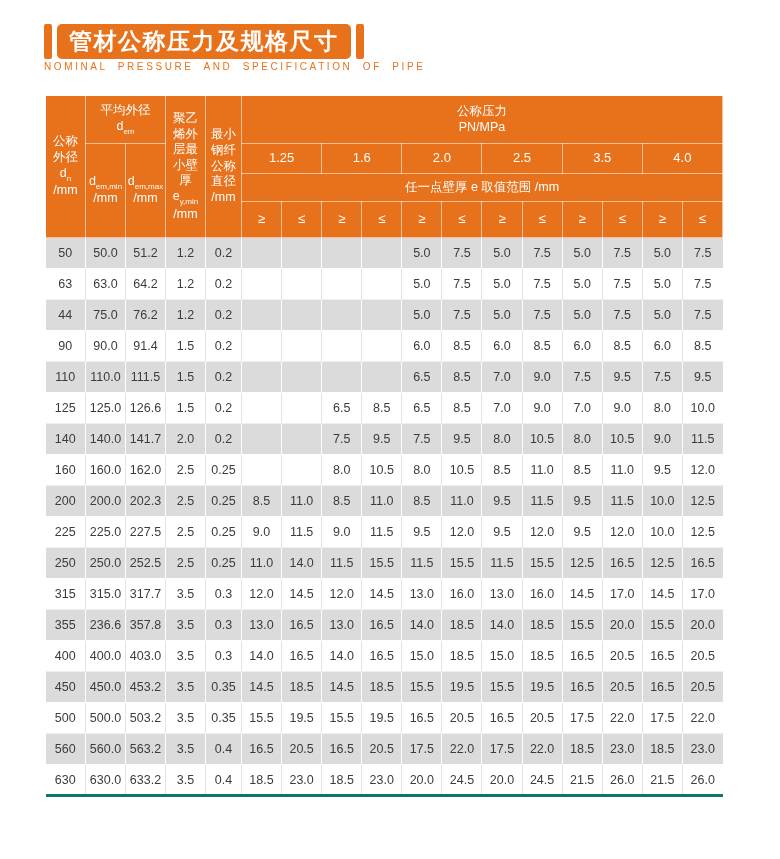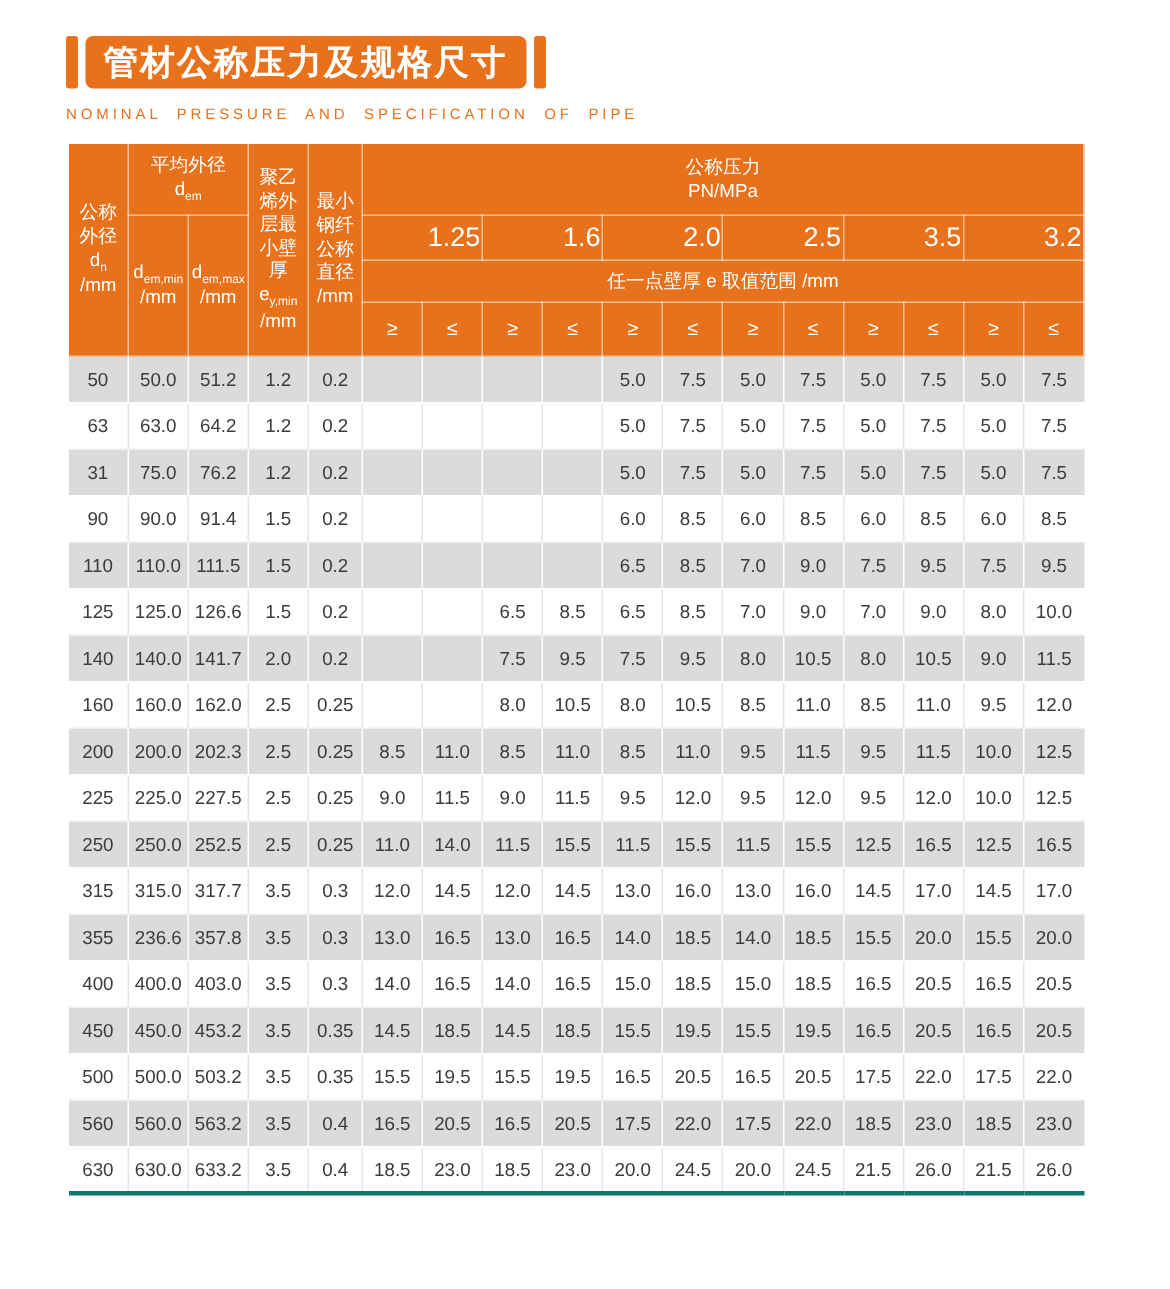--- a/index.html
+++ b/index.html
@@ -6,33 +6,33 @@
   * { box-sizing:border-box; }
   html,body { margin:0; padding:0; }
   body { width:780px; height:859px; background:#fff; font-family:"Liberation Sans", sans-serif; color:var(--ink); }
   .page { position:relative; width:780px; height:859px; overflow:hidden;padding-left:44px; }
 
   
   .title-block { position:absolute; left:44px; top:24px; }
   .title-row { display:flex; align-items:stretch; gap:5px; height:35px; }
   .title-bar { width:8px; background:var(--orange); border-radius:2px; }
   .title-box { background:var(--orange); color:#fff; border-radius:5px; font-size:23px; font-weight:bold; letter-spacing:1.5px; padding:0 12px; display:flex; align-items:center; white-space:nowrap; }
-  .title-en { margin-top:12px; color:var(--orange); font-size:10px; letter-spacing:2.6px; word-spacing:5px; white-space:nowrap; }
+  .title-en { margin-top:2px; color:var(--orange); font-size:10px; letter-spacing:2.6px; word-spacing:5px; white-space:nowrap; }
 
   
   table.spec { position:absolute; left:45px; top:95px; width:678px; border-collapse:collapse; table-layout:fixed; }
   thead th { background:var(--orange); color:#fff; font-weight:normal; font-size:12.5px; line-height:1.25; text-align:center; vertical-align:middle; border:1px solid rgba(255,255,255,0.55); padding:2px 1px; }
   thead tr.h1 { height:48px; }
   thead tr.h2 { height:30px; }
   thead tr.h3 { height:28px; }
   thead tr.h4 { height:36px; }
   thead th .sym { font-size:12.5px; }
   thead th sub { font-size:8px; }
   thead th.cmp { font-size:13px; }
-  thead th.pnclass { font-size:18px;text-align:right; }
+  thead th.pnclass { font-size:13px; }
 
   tbody td { height:31px; text-align:center; vertical-align:middle; font-size:12.5px; color:var(--ink); padding:0 1px; }
   tbody tr.shade td { background:var(--rowgray); border-right:1px solid #fff; border-bottom:1px solid #fff; }
   tbody tr.plain td { background:#fff; border-right:1px solid #E4E4E4; border-bottom:1px solid #EFEFEF; }
   tbody tr td:last-child { border-right:none; }
   tbody tr:last-child td { border-bottom:3px solid #0f766e; }
 
   
   .footnote { position:absolute; left:44px; top:812px; font-size:12px; color:var(--ink); }
 </style>
@@ -102,21 +102,21 @@
         </th>
         <th rowspan="3">
           <div class="sym"><span>d</span><sub>em,max</sub></div>
           <div>/mm</div>
         </th>
         <th colspan="2" class="pnclass">1.25</th>
         <th colspan="2" class="pnclass">1.6</th>
         <th colspan="2" class="pnclass">2.0</th>
         <th colspan="2" class="pnclass">2.5</th>
         <th colspan="2" class="pnclass">3.5</th>
-        <th colspan="2" class="pnclass">3.2</th>
+        <th colspan="2" class="pnclass">4.0</th>
       </tr>
       <tr class="h3">
         <th colspan="12">任一点壁厚 e 取值范围 /mm</th>
       </tr>
       <tr class="h4">
         <th class="cmp">≥</th>
         <th class="cmp">≤</th>
         <th class="cmp">≥</th>
         <th class="cmp">≤</th>
         <th class="cmp">≥</th>
@@ -162,21 +162,21 @@
           <td>5.0</td>
           <td>7.5</td>
           <td>5.0</td>
           <td>7.5</td>
           <td>5.0</td>
           <td>7.5</td>
           <td>5.0</td>
           <td>7.5</td>
         </tr>
         <tr class="shade">
-          <td>31</td>
+          <td>44</td>
           <td>75.0</td>
           <td>76.2</td>
           <td>1.2</td>
           <td>0.2</td>
           <td></td>
           <td></td>
           <td></td>
           <td></td>
           <td>5.0</td>
           <td>7.5</td>

